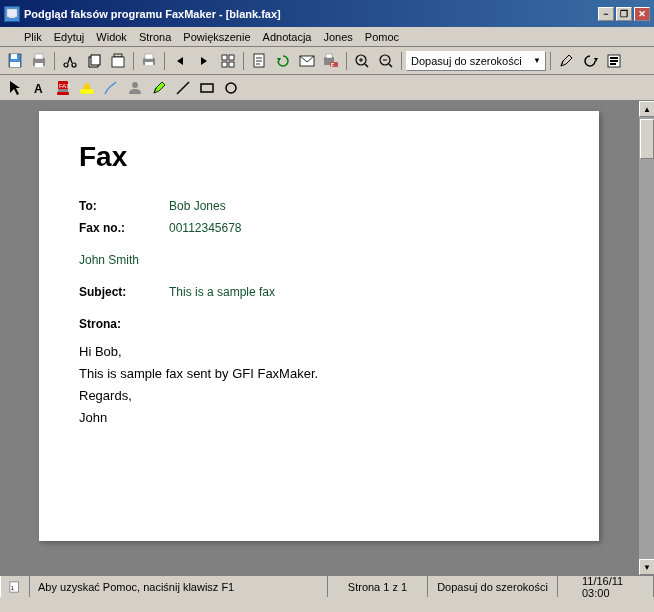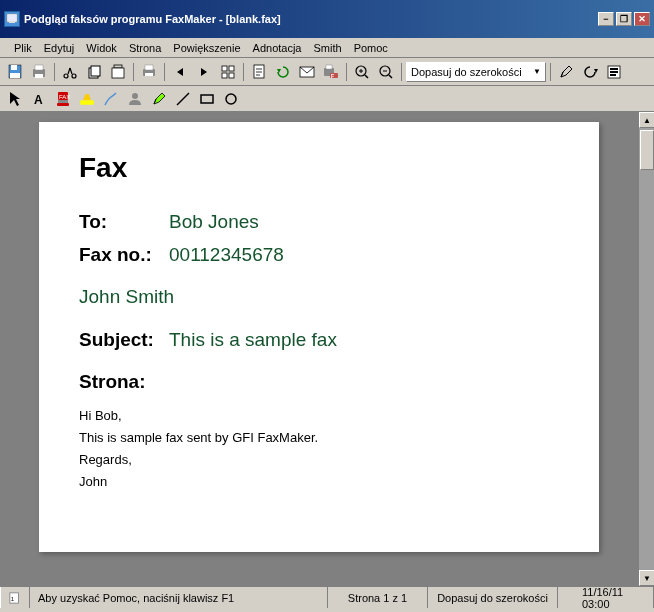--- a/index.html
+++ b/index.html
@@ -9,21 +9,21 @@
       font-family: 'Segoe UI', Tahoma, Arial, sans-serif;
       font-size: 12px;
       background: #d4d0c8;
       overflow: hidden;
     }
 
     
     .title-bar {
       background: linear-gradient(to right, #0a246a, #3a6ea5);
       color: white;
-      height: 38px;
+      height: 27px;
       display: flex;
       align-items: center;
       justify-content: space-between;
       padding: 0 4px;
       font-size: 11px;
       font-weight: bold;
     }
     .title-bar-left {
       display: flex;
       align-items: center;
@@ -64,21 +64,21 @@
       font-weight: bold;
     }
 
     
     .menu-bar {
       background: #d4d0c8;
       height: 20px;
       display: flex;
       align-items: center;
       border-bottom: 1px solid #808080;
-      padding: 0 8px;
+      padding: 0 18px;
     }
     .menu-item {
       padding: 2px 6px;
       font-size: 11px;
       cursor: pointer;
       color: #000;
     }
 
     
     .toolbar {
@@ -197,21 +197,21 @@
     }
     .fax-title {
       font-size: 28px;
       font-weight: bold;
       margin-bottom: 24px;
       color: #000;
     }
     .fax-field {
       display: flex;
       margin-bottom: 4px;
-      font-size: 19px;
+      font-size: 12px;
       line-height: 1.5;
     }
     .fax-label {
       font-weight: bold;
       width: 90px;
       flex-shrink: 0;
       color: #000;
     }
     .fax-value {
       color: #14532d;
@@ -291,21 +291,21 @@
   </div>
 </div>
 
 <div class="menu-bar">
   <span class="menu-item">Plik</span>
   <span class="menu-item">Edytuj</span>
   <span class="menu-item">Widok</span>
   <span class="menu-item">Strona</span>
   <span class="menu-item">Powiększenie</span>
   <span class="menu-item">Adnotacja</span>
-  <span class="menu-item">Smith</span>
+  <span class="menu-item">Jones</span>
   <span class="menu-item">Pomoc</span>
 </div>
 
 <div class="toolbar">
 
   <div class="toolbar-btn">
     <svg class="icon-svg" viewBox="0 0 16 16">
         <rect x="2" y="1" width="12" height="13" fill="#4a90d9" stroke="#000" stroke-width="0.5"></rect>
         <rect x="4" y="1" width="6" height="5" fill="white"></rect>
         <rect x="3" y="9" width="10" height="5" fill="white"></rect>

